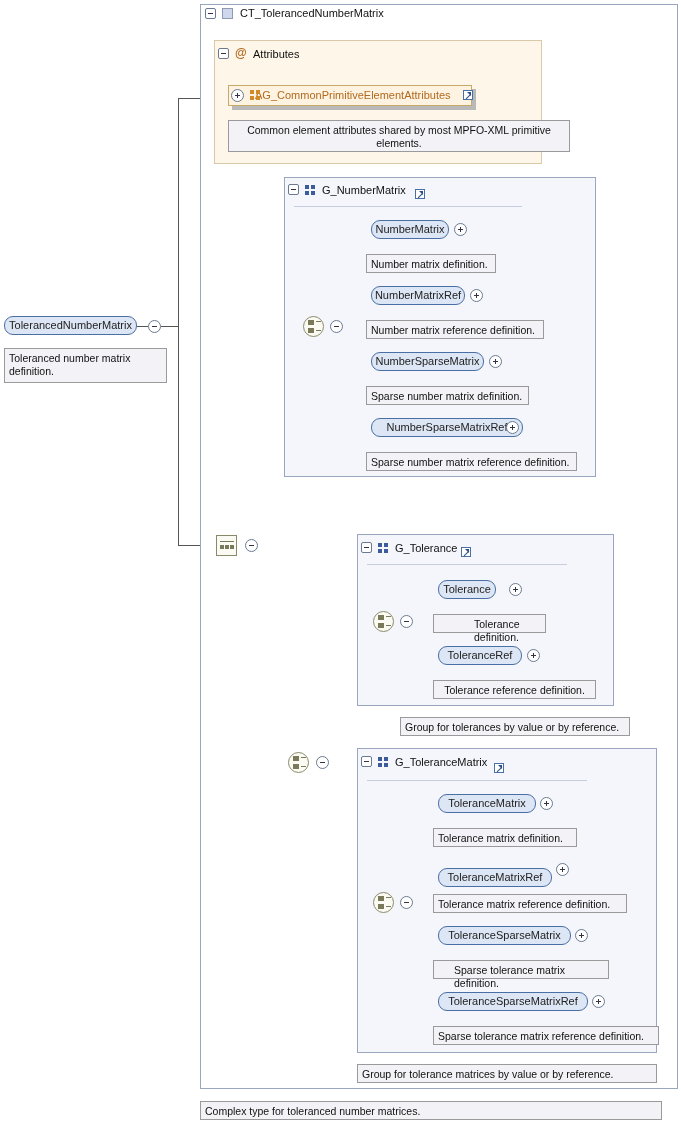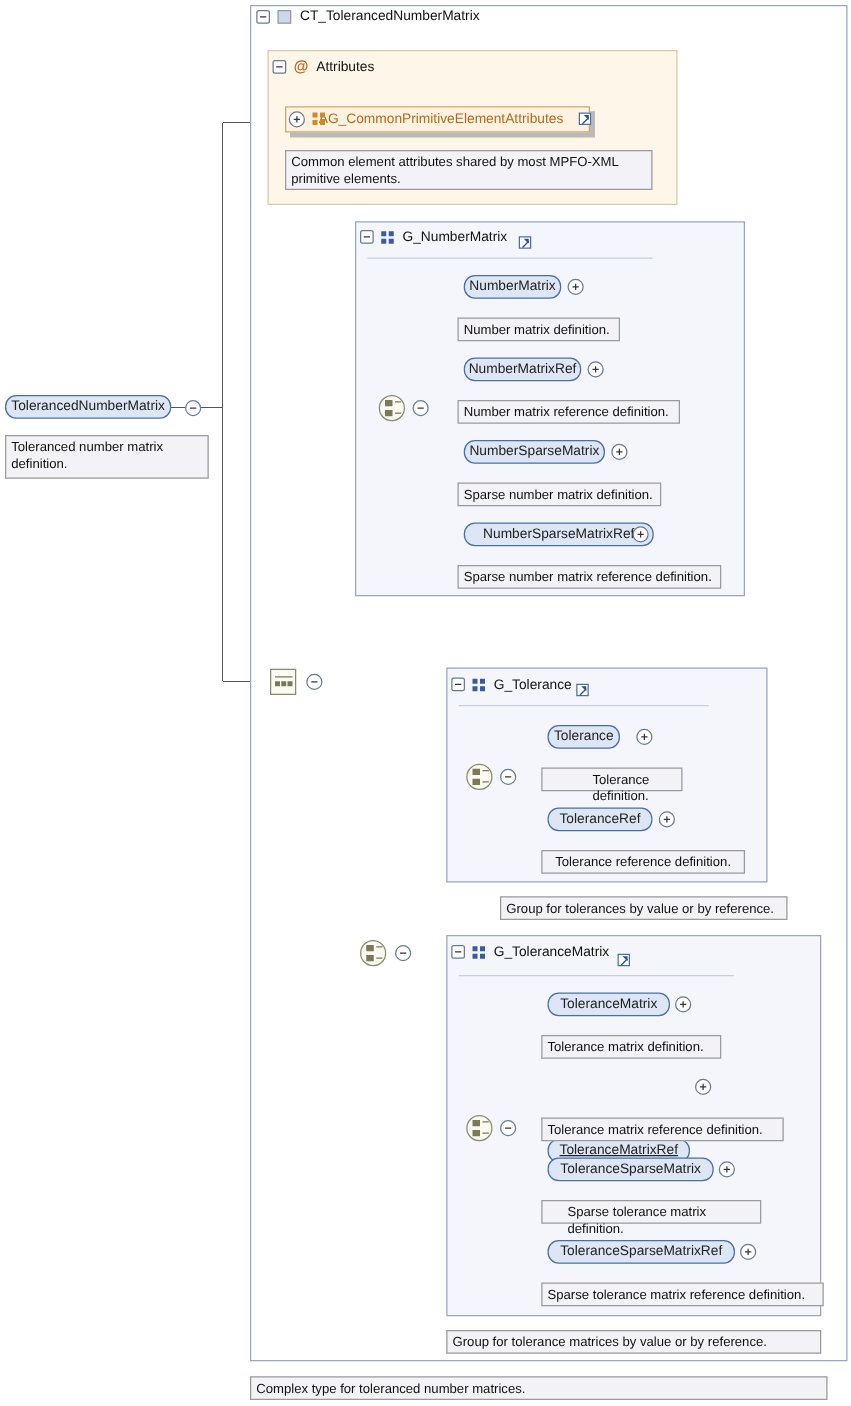--- a/index.html
+++ b/index.html
@@ -124,21 +124,21 @@
   </div>
   <div class="circ plusc" style="left:231px;top:89px;"></div>
   <div class="tico attr" style="left:250px;top:90px;">
     <i style="left:0;top:0;"></i>
       <i style="left:6px;top:0;"></i>
       <i style="left:0;top:6px;"></i>
       <i style="left:6px;top:6px;"></i>
   </div>
   <div class="extlink" style="left:463px;top:90px;"></div>
 
-  <div class="box docbox" style="left:228px;top:120px;width:294px;height:32px;white-space:pre-line;">Common element attributes shared by most MPFO-XML primitive elements.</div>
+  <div class="box docbox" style="left:228px;top:120px;width:342px;height:32px;white-space:pre-line;text-align:center;">Common element attributes shared by most MPFO-XML primitive elements.</div>
 
   <div class="comp" style="left:216px;top:535px;">
     <div class="sq" style="left:3px;top:9px;width:4px;height:4px;"></div>
     <div class="sq" style="left:8px;top:9px;width:4px;height:4px;"></div>
     <div class="sq" style="left:13px;top:9px;width:4px;height:4px;"></div>
     <div class="sq" style="left:3px;top:5px;width:14px;height:1px;"></div>
   </div>
   <div class="circ" style="left:245px;top:539px;"></div>
 
   <div class="box frame group" style="left:284px;top:177px;width:312px;height:300px;"></div>
@@ -233,21 +233,21 @@
     <div class="sq" style="left:4px;top:11px;width:6px;height:5px;"></div>
     <div class="sq" style="left:12px;top:4px;width:5px;height:1px;"></div>
     <div class="sq" style="left:12px;top:13px;width:5px;height:1px;"></div>
   </div>
   <div class="circ" style="left:400px;top:896px;"></div>
 
   <div class="box elem" style="left:438px;top:794px;width:98px;">ToleranceMatrix</div>
   <div class="circ plusc" style="left:540px;top:797px;"></div>
   <div class="box docbox" style="left:433px;top:828px;width:144px;height:19px;">Tolerance matrix definition.</div>
 
-  <div class="box elem" style="left:438px;top:911px;width:114px;text-decoration:underline;">ToleranceMatrixRef</div>
+  <div class="box elem" style="left:438px;top:868px;width:114px;">ToleranceMatrixRef</div>
   <div class="circ plusc" style="left:556px;top:863px;"></div>
   <div class="box docbox" style="left:433px;top:894px;width:194px;height:19px;">Tolerance matrix reference definition.</div>
 
   <div class="box elem" style="left:438px;top:926px;width:133px;">ToleranceSparseMatrix</div>
   <div class="circ plusc" style="left:575px;top:929px;"></div>
   <div class="box docbox" style="left:433px;top:960px;width:176px;height:19px;padding-left:20px;">Sparse tolerance matrix definition.</div>
 
   <div class="box elem" style="left:438px;top:992px;width:150px;">ToleranceSparseMatrixRef</div>
   <div class="circ plusc" style="left:592px;top:995px;"></div>
   <div class="box docbox" style="left:433px;top:1026px;width:226px;height:19px;">Sparse tolerance matrix reference definition.</div>

